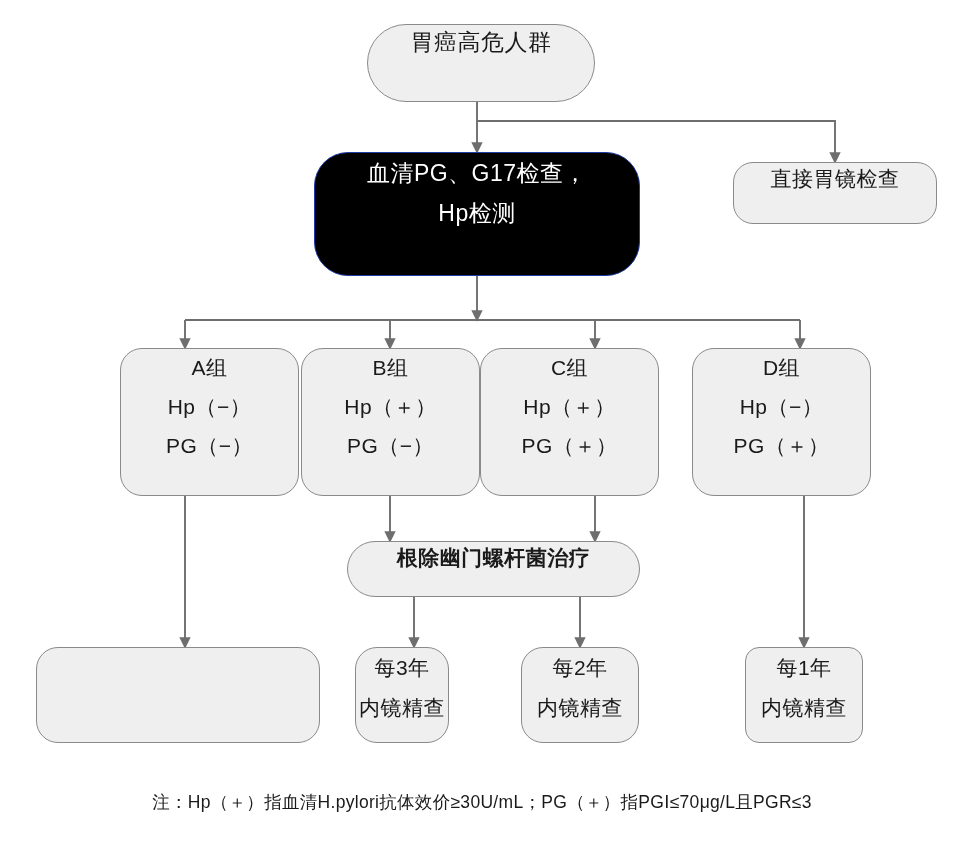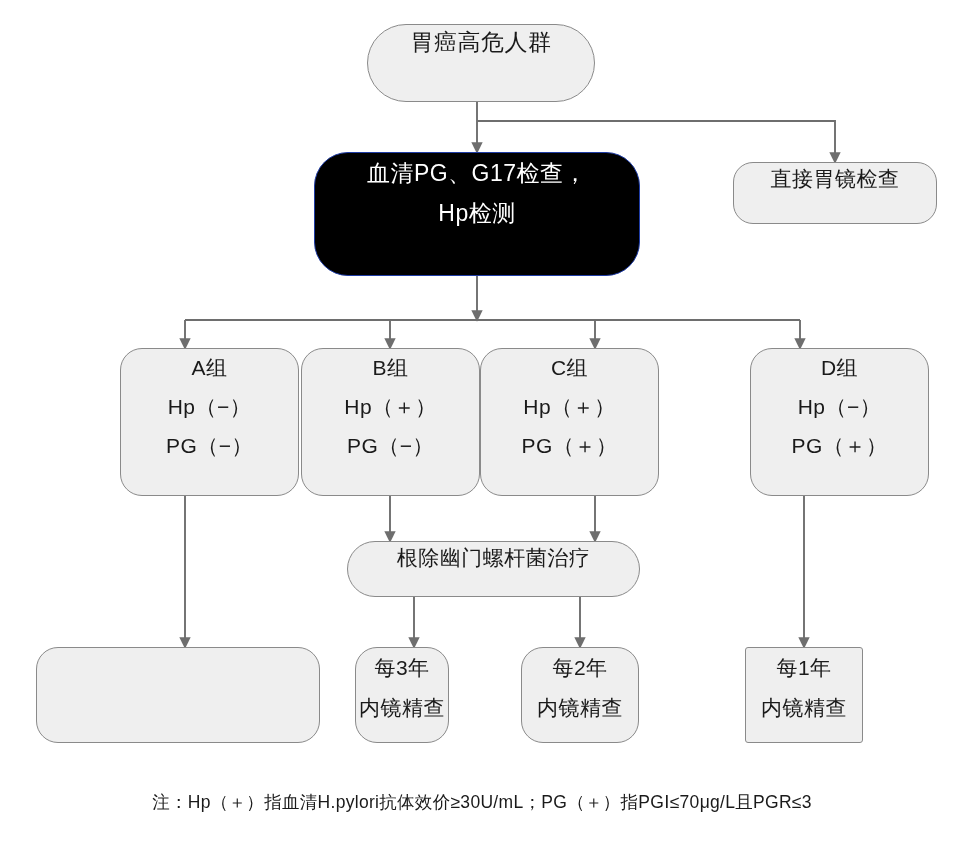--- a/index.html
+++ b/index.html
@@ -81,28 +81,29 @@
     top: 348px;
     width: 179px;
     height: 148px;
     font-size: 21px;
     border-radius: 22px;
     line-height: 1.85;
   }
   .group-a { left: 96px; margin-left: 24px; }
   .group-b { left: 301px; }
   .group-c { left: 480px; }
-  .group-d { left: 750px; }
+  .group-d { left: 692px; }
   .node-treat {
     left: 347px;
     top: 541px;
     width: 293px;
     height: 56px;
     font-size: 21px;
     border-radius: 28px;
+    font-weight: bold;
   }
   .node-f5 {
     left: 36px;
     top: 647px;
     width: 284px;
     height: 96px;
     font-size: 21px;
     border-radius: 22px;
     line-height: 1.9;
   }
@@ -123,21 +124,21 @@
     font-size: 21px;
     border-radius: 22px;
     line-height: 1.9;
   }
   .node-f1 {
     left: 745px;
     top: 647px;
     width: 118px;
     height: 96px;
     font-size: 21px;
-    border-radius: 3px;
+    border-radius: 14px;
     line-height: 1.9;
   }
   .footnote {
     position: absolute;
     left: 0;
     top: 790px;
     width: 964px;
     text-align: center;
     font-size: 17.5px;
     color: #1a1a1a;

